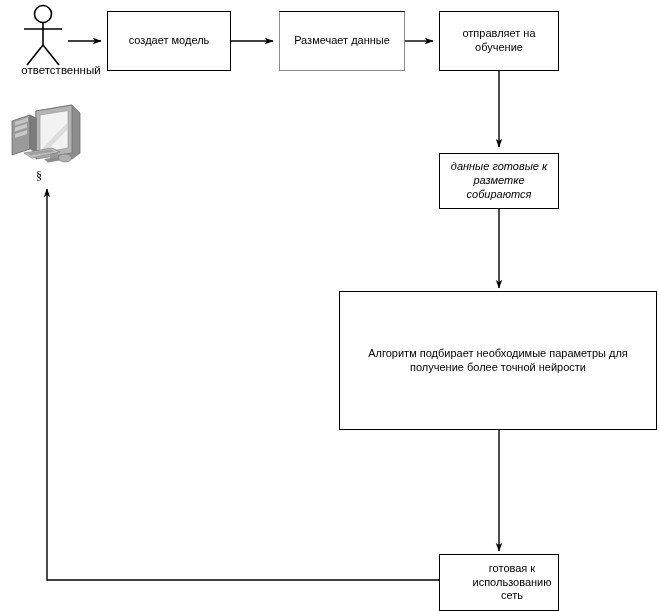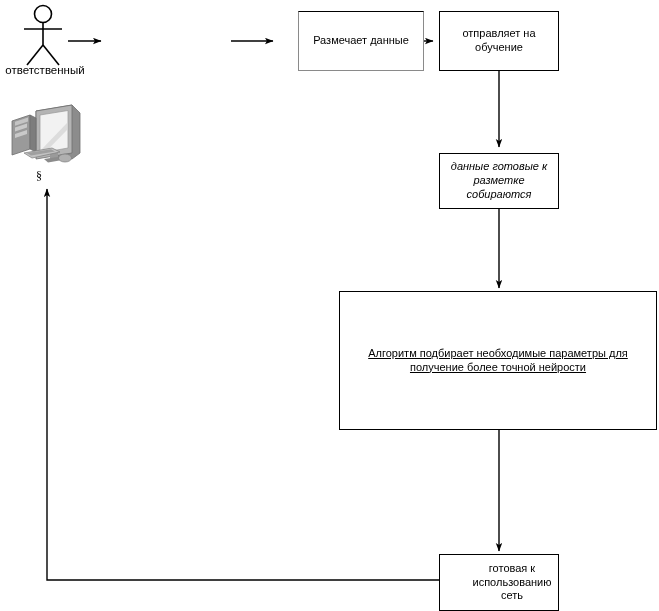--- a/index.html
+++ b/index.html
@@ -99,21 +99,21 @@
     <path class="edge" d="M439,580 L47,580 L47,189" marker-end="url(#arrowhead)"></path>
   </svg>
 
   <svg class="actor-svg" style="left:16px; top:4px;" width="56" height="62" viewBox="0 0 56 62" xmlns="http://www.w3.org/2000/svg">
     <circle cx="27" cy="10" r="8.5" fill="none" stroke="#000000" stroke-width="1.6"></circle>
     <line x1="27" y1="19" x2="27" y2="41" stroke="#000000" stroke-width="1.6"></line>
     <line x1="8" y1="25" x2="46" y2="25" stroke="#000000" stroke-width="1.6"></line>
     <line x1="27" y1="41" x2="11" y2="61" stroke="#000000" stroke-width="1.6"></line>
     <line x1="27" y1="41" x2="43" y2="61" stroke="#000000" stroke-width="1.6"></line>
   </svg>
-  <div class="actor-label" style="left:0px; top:64px; width:90px;">ответственный</div>
+  <div class="actor-label" style="left:16px; top:64px; width:90px;">ответственный</div>
 
   <svg class="computer-svg" style="left:8px; top:103px;" width="72" height="68" viewBox="0 0 72 68" xmlns="http://www.w3.org/2000/svg">
 
     <polygon points="28,8 64,2 72,10 72,50 64,56 28,50" fill="#8c8c8c" stroke="#6e6e6e" stroke-width="0.8"></polygon>
 
     <polygon points="28,8 64,2 64,50 28,56" fill="#b4b4b4" stroke="#6e6e6e" stroke-width="0.8"></polygon>
 
     <polygon points="32,12 60,7.5 60,45 32,50" fill="#f2f2f2" stroke="#9a9a9a" stroke-width="0.7"></polygon>
 
     <polygon points="33,47 59,20 59,27 38,48.5" fill="#dcdcdc"></polygon>
@@ -127,34 +127,37 @@
     <polygon points="7,24.5 19,20.5 19,24.5 7,28.5" fill="#c9c9c9"></polygon>
     <polygon points="7,31 19,27 19,31 7,35" fill="#c9c9c9"></polygon>
 
     <polygon points="16,50 44,45 52,49 24,55" fill="#c2c2c2" stroke="#7d7d7d" stroke-width="0.7"></polygon>
     <polygon points="19,50 43,46.2 47,48.4 23,52.6" fill="#9f9f9f"></polygon>
 
     <ellipse cx="57" cy="55" rx="6.5" ry="4" fill="#b0b0b0" stroke="#7d7d7d" stroke-width="0.7"></ellipse>
   </svg>
   <div class="glyph-label" style="left:36px; top:169px;">§</div>
 
+  <div class="node" style="left:107px; top:11px; width:124px; height:60px;">
+    <span class="node-label">создает модель</span>
+  </div>
 
-  <div class="node greyborder" style="left:279px; top:11px; width:126px; height:60px;margin-left:19px;">
+  <div class="node greyborder" style="left:279px; top:11px; width:126px; height:60px;">
     <span class="node-label">Размечает данные</span>
   </div>
 
   <div class="node" style="left:439px; top:11px; width:120px; height:60px;">
     <span class="node-label">отправляет на обучение</span>
   </div>
 
   <div class="node" style="left:439px; top:153px; width:120px; height:56px;font-style:italic;">
     <span class="node-label">данные готовые к разметке собираются</span>
   </div>
 
   <div class="node" style="left:339px; top:291px; width:318px; height:139px;">
-    <span class="node-label" style="padding:0 16px;text-decoration:underline;">Алгоритм подбирает необходимые параметры для получение более точной нейрости</span>
+    <span class="node-label" style="padding:0 16px;">Алгоритм подбирает необходимые параметры для получение более точной нейрости</span>
   </div>
 
   <div class="node" style="left:439px; top:554px; width:120px; height:57px;padding-left:30px;">
     <span class="node-label">готовая к использованию сеть</span>
   </div>
 
 </div>
 
 </body></html>

